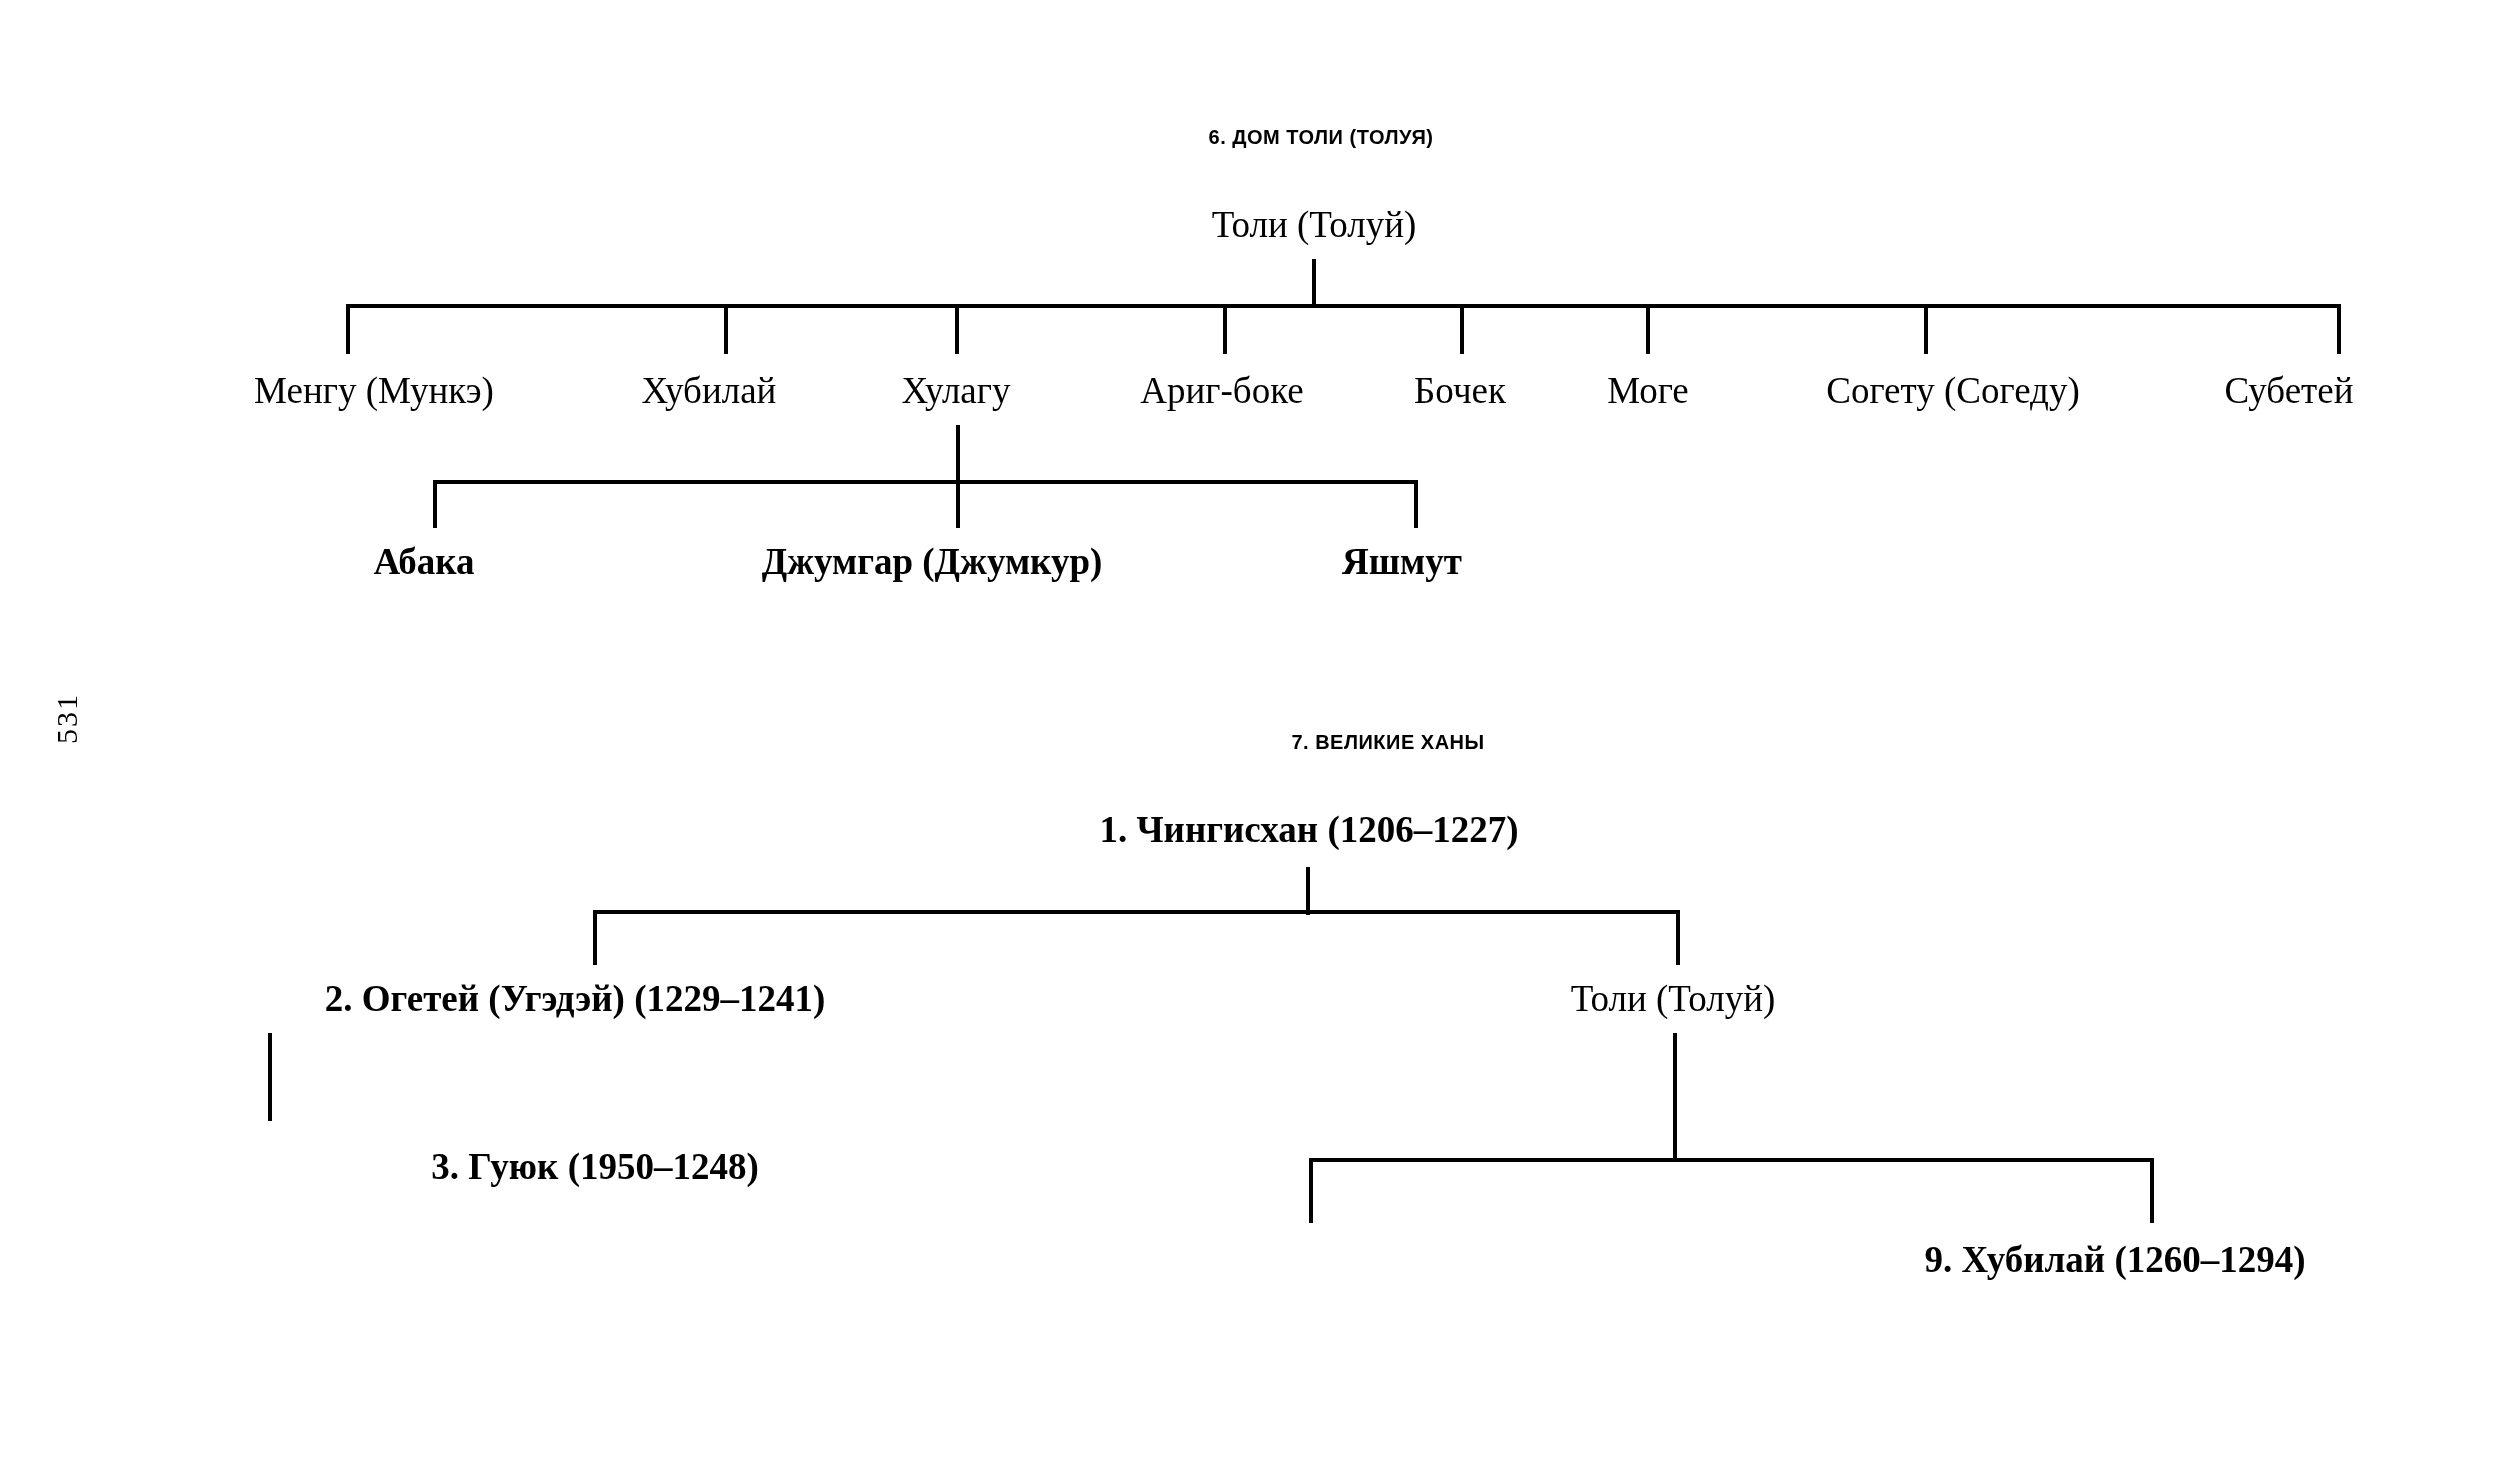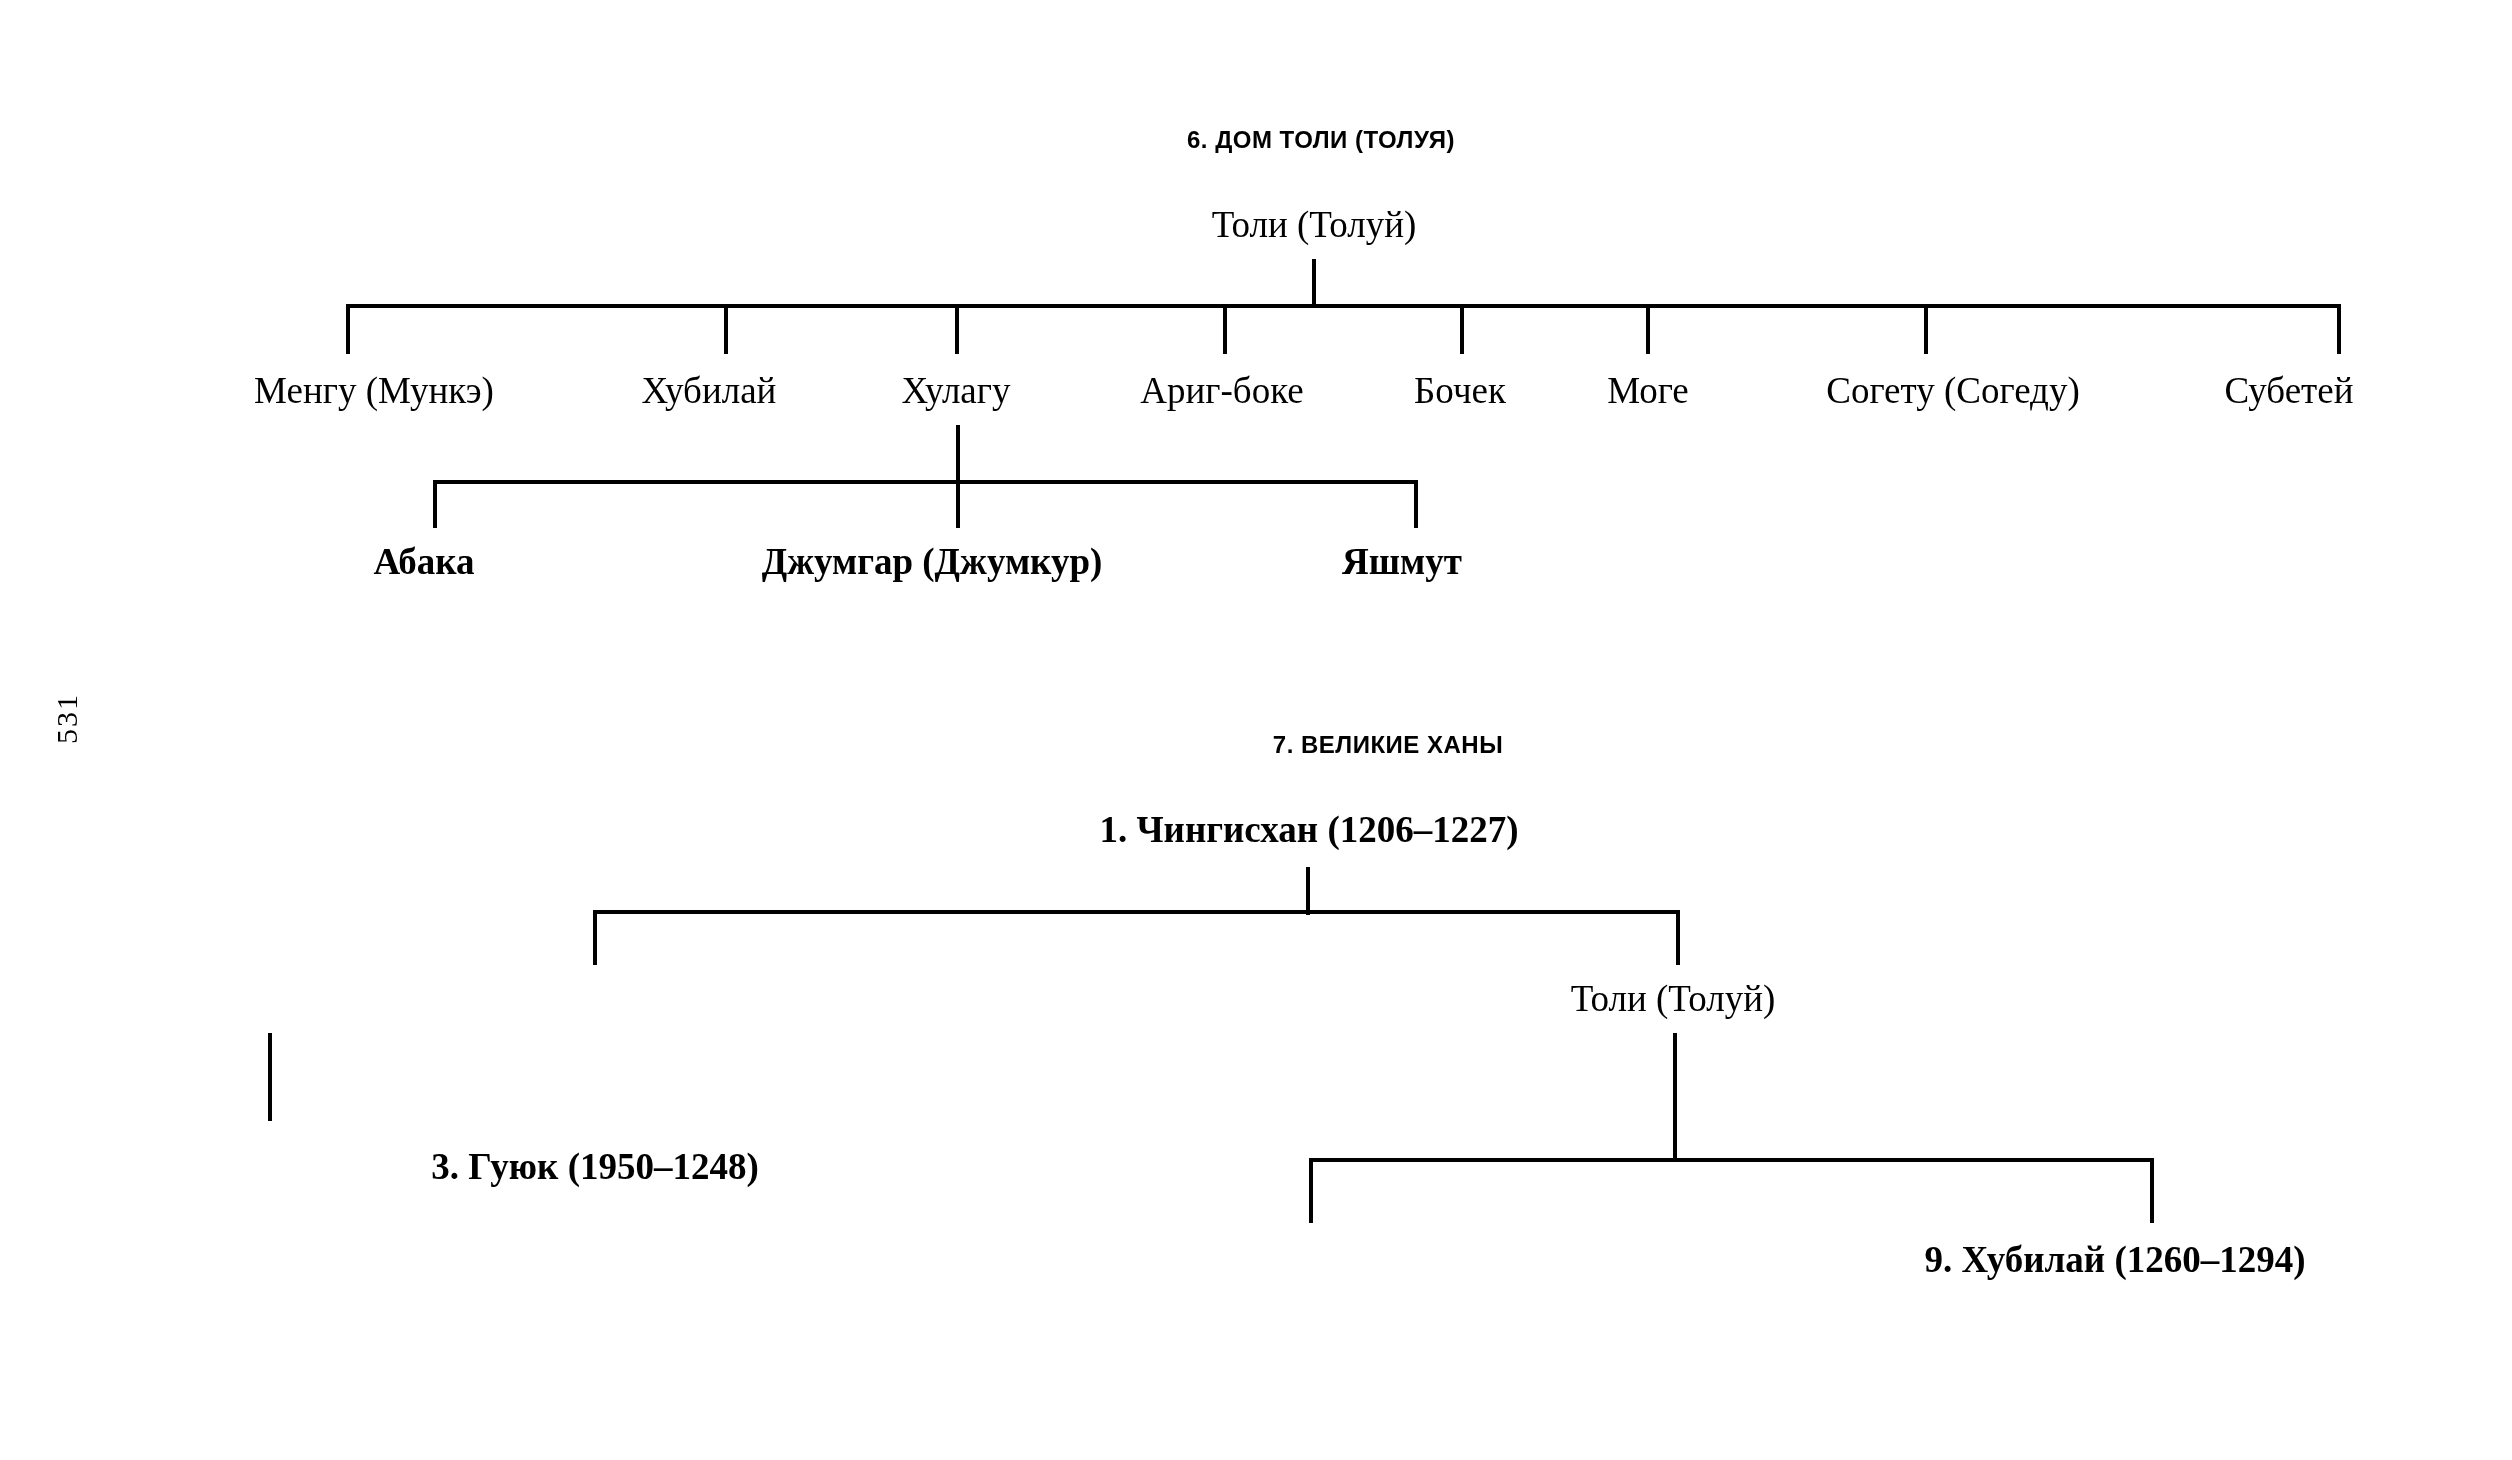--- a/index.html
+++ b/index.html
@@ -25,21 +25,21 @@
     font-size: 37px;
     line-height: 1;
     transform: translateX(-50%);
     text-align: right;
   }
   .node.bold { font-weight: bold; }
   .section-title {
     position: absolute;
     white-space: nowrap;
     font-family: "Liberation Sans", sans-serif;
-    font-size: 24px;
+    font-size: 20px;
     letter-spacing: 0.5px;
     font-weight: bold;
     transform: translateX(-50%);
   }
   .line-h {
     position: absolute;
     background: #000000;
     height: 3.5px;
   }
   .line-v {
@@ -107,20 +107,21 @@
 
   <div class="section-title" style="left:1388px; top:731px;">7. ВЕЛИКИЕ ХАНЫ</div>
 
   <div class="node bold" style="left:1309px; top:811px;">1. Чингисхан (1206–1227)</div>
 
   <div class="line-v" style="left:1306px; top:867px; height:48px;"></div>
   <div class="line-h" style="left:593px; top:910px; width:1085px;"></div>
   <div class="line-v" style="left:593px; top:910px; height:55px;"></div>
   <div class="line-v" style="left:1676px; top:910px; height:55px;"></div>
 
+  <div class="node bold" style="left:575px; top:980px;">2. Огетей (Угэдэй) (1229–1241)</div>
   <div class="node" style="left:1673px; top:980px;">Толи (Толуй)</div>
 
   <div class="line-v" style="left:268px; top:1033px; height:88px;"></div>
   <div class="node bold" style="left:595px; top:1148px;">3. Гуюк (1950–1248)</div>
 
   <div class="line-v" style="left:1673px; top:1033px; height:128px;"></div>
   <div class="line-h" style="left:1309px; top:1158px; width:844px;"></div>
   <div class="line-v" style="left:1309px; top:1158px; height:65px;"></div>
   <div class="line-v" style="left:2150px; top:1158px; height:65px;"></div>
 

